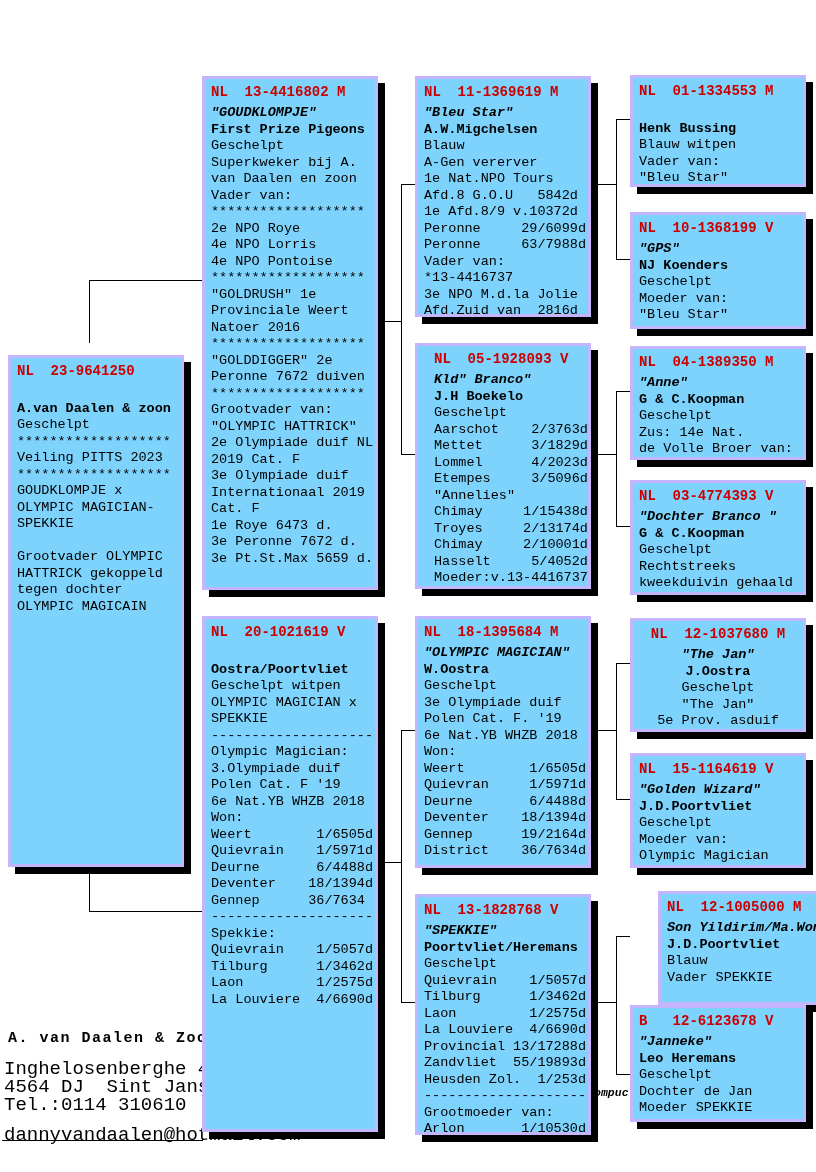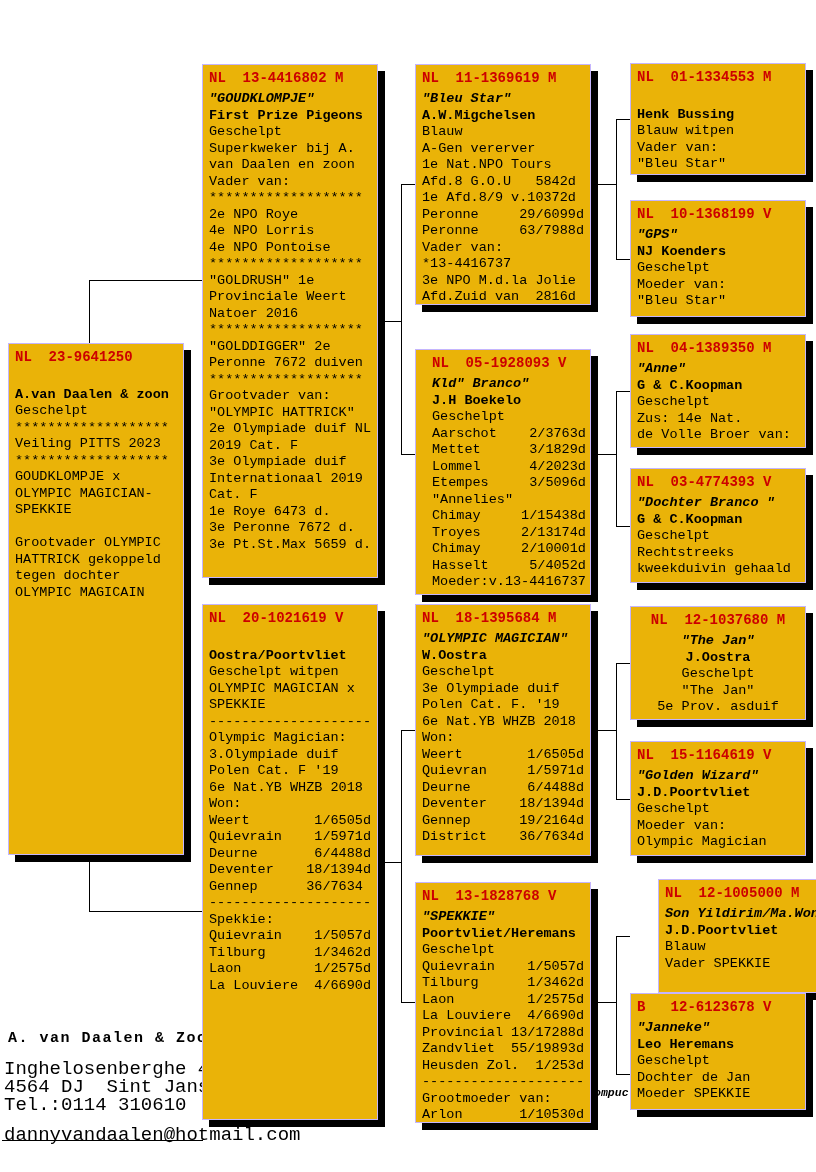--- a/index.html
+++ b/index.html
@@ -1,22 +1,22 @@
 <!DOCTYPE html>
 <html style="--title-color: #1a1acd; --ring-color: #cc0000;"><head>
 <meta charset="utf-8">
 <style>
   html,body{margin:0;padding:0;background:#fff;}
   #page{position:relative;width:816px;height:1172px;background:#ffffff;overflow:hidden;
         font-family:"Liberation Mono","DejaVu Sans Mono",monospace;color:#000;}
   .title{position:absolute;top:6px;left:0;width:100%;text-align:center;
          font-family:"Liberation Sans","DejaVu Sans",sans-serif;
          font-size:22px;white-space:pre;color:var(--title-color,#1a1acd);}
-  .box{position:absolute;background:#eab308;border:1px solid #c4b5fd;box-sizing:border-box;
-       box-shadow:7px 7px 0 0 #000;padding:3px 6px 2px 6px;}
+  .box{position:absolute;background:#7dd3fc;border:3px solid #c4b5fd;box-sizing:border-box;
+       box-shadow:7px 7px 0 0 #000;padding:3px 6px 2px 6px;margin-top:12px;}
   .ring{font-size:14px;font-weight:bold;color:var(--ring-color,#cc0000);
         white-space:pre;line-height:20px;margin-bottom:3px;}
   .line{font-size:13.5px;line-height:16.5px;min-height:16.5px;white-space:pre;}
   .line.i{font-style:italic;font-weight:bold;}
   .line.b{font-weight:bold;}
   .conn{position:absolute;background:#000;}
   .owner-name{position:absolute;left:8px;top:1030px;font-size:15px;font-weight:bold;
               letter-spacing:1.5px;white-space:pre;}
   .owner-line{position:absolute;left:4px;font-size:19px;white-space:pre;}
   .owner-rule{position:absolute;left:2px;top:1140px;width:201px;height:1px;background:#000;}
@@ -146,21 +146,21 @@
       <div class="line">1e Nat.NPO Tours</div>
       <div class="line">Afd.8 G.O.U   5842d</div>
       <div class="line">1e Afd.8/9 v.10372d</div>
       <div class="line">Peronne     29/6099d</div>
       <div class="line">Peronne     63/7988d</div>
       <div class="line">Vader van:</div>
       <div class="line">*13-4416737</div>
       <div class="line">3e NPO M.d.la Jolie</div>
       <div class="line">Afd.Zuid van  2816d</div>
     </div>
-    <div class="box" style="left: 415px; top: 349px; width: 176px; height: 246px; padding-left: 16px;">
+    <div class="box" style="left: 415px; top: 331px; width: 176px; height: 246px; padding-left: 16px;">
       <div class="ring">NL  05-1928093 V</div>
       <div class="line i">Kld" Branco"</div>
       <div class="line b">J.H Boekelo</div>
       <div class="line">Geschelpt</div>
       <div class="line">Aarschot    2/3763d</div>
       <div class="line">Mettet      3/1829d</div>
       <div class="line">Lommel      4/2023d</div>
       <div class="line">Etempes     3/5096d</div>
       <div class="line">"Annelies"</div>
       <div class="line">Chimay     1/15438d</div>

